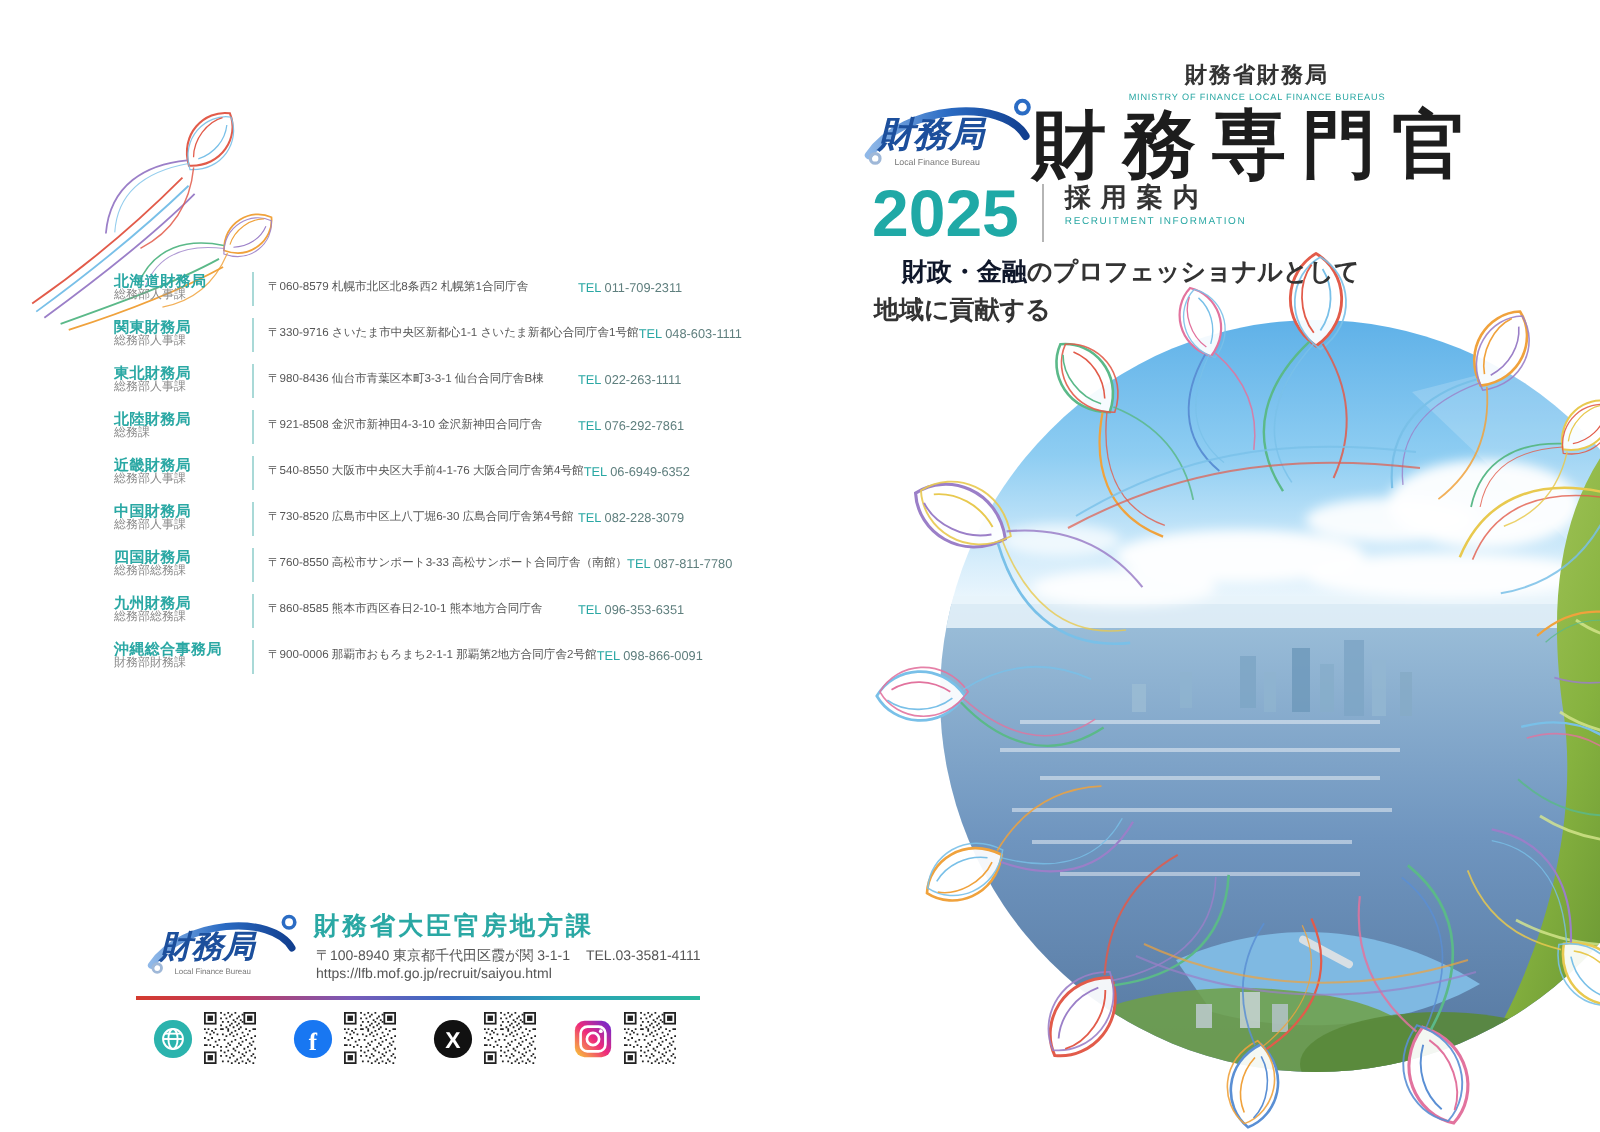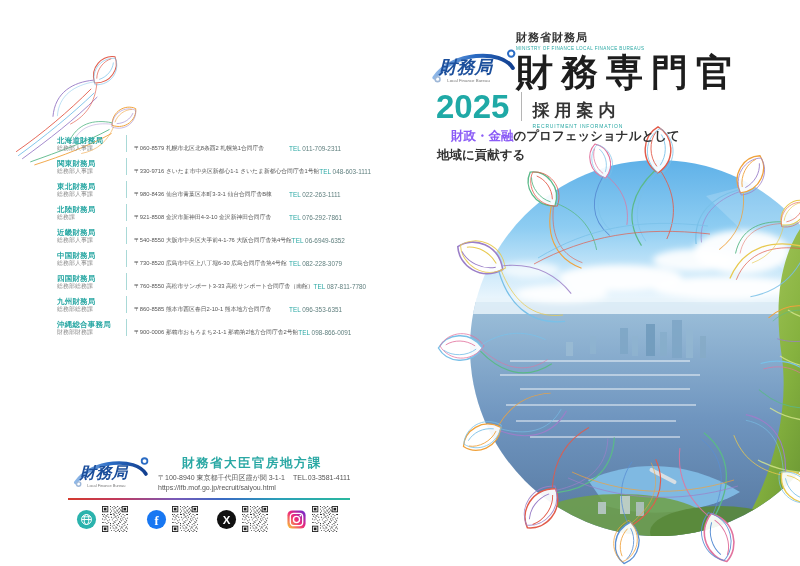--- a/index.html
+++ b/index.html
@@ -2,54 +2,54 @@
 <html><head>
 <meta charset="utf-8">
 <style>
   html,body{margin:0;padding:0;background:#fff;}
   #app{position:relative;width:800px;height:566px;background:#fff;overflow:hidden;
        font-family:"Liberation Sans","DejaVu Sans",sans-serif;color:#333;}
   
   .page-left{position:absolute;left:0;top:0;width:400px;height:566px;background:#fff;}
   .corner-tulip{position:absolute;left:10px;top:36px;width:132px;height:132px;}
   .bureau-list{position:absolute;left:57px;top:136px;width:296px;}
-  .brow{display:flex;align-items:flex-end;height:16px;margin-bottom:7px;}
+  .brow{display:flex;align-items:center;height:16px;margin-bottom:7px;}
   .bcol{width:64px;flex:none;}
   .bname{font-size:7.5px;font-weight:bold;color:#2aa8a4;line-height:1.2;letter-spacing:.2px;}
   .bdept{font-size:6px;color:#8a8a8a;line-height:1.2;}
   .vline{flex:none;width:0;height:17px;border-left:1px solid #a9d9d7;margin:0 7px 0 5px;}
   .baddr{flex:1;font-size:5.8px;color:#555;white-space:nowrap;line-height:1.2;}
   .btel{flex:none;width:64px;font-size:6.4px;color:#5f7f7e;white-space:nowrap;}
   .btel .tl{color:#2aa8a4;}
   
   .foot-logo{position:absolute;left:70px;top:450px;width:86px;height:48px;}
-  .foot-office{position:absolute;left:157px;top:455px;font-size:12.5px;font-weight:bold;color:#2aa8a4;letter-spacing:1.5px;margin-left:25px;}
+  .foot-office{position:absolute;left:157px;top:455px;font-size:12.5px;font-weight:bold;color:#2aa8a4;letter-spacing:1.5px;}
   .foot-addr{position:absolute;left:158px;top:473px;font-size:7px;color:#555;}
   .foot-addr .sp{margin-left:8px;}
   .foot-url{position:absolute;left:158px;top:484px;font-size:7px;color:#555;}
   .foot-grad{position:absolute;left:68px;top:498px;width:282px;height:2px;
     background:linear-gradient(90deg,#d43a2e,#c03a5e 18%,#7a5ab8 38%,#3a6bc4 55%,#2aa0b8 75%,#2ab89e 100%);}
   .socials{position:absolute;left:76px;top:506px;display:flex;gap:18px;align-items:center;}
   .soc{display:flex;align-items:center;gap:5px;}
   .sic{width:21px;height:21px;display:block;}
   .qr{width:26px;height:26px;display:block;background:#fff;}
   
   .page-right{position:absolute;left:400px;top:0;width:400px;height:566px;background:#fff;overflow:hidden;}
   .cover-logo{position:absolute;left:28px;top:42px;width:96px;height:52px;}
-  .masthead{position:absolute;left:116px;top:30px;}
+  .masthead{position:absolute;left:116px;top:30px;text-align:center;}
   .ministry{font-size:11px;font-weight:bold;color:#333;letter-spacing:1px;}
   .ministry-en{font-size:4.6px;color:#2aa8a4;letter-spacing:.4px;margin-top:1px;}
   .cover-title{font-size:37px;font-weight:900;color:#1d1d1d;letter-spacing:8px;line-height:1.05;margin-top:3px;white-space:nowrap;}
   .year-row{position:absolute;left:36px;top:90px;display:flex;align-items:flex-start;justify-content:flex-end;}
   .year{font-size:33px;font-weight:bold;color:#1fa9a6;line-height:1;}
   .ysep{width:1px;height:29px;background:#b5b5b5;margin:2px 10px 0 12px;}
-  .recruit{font-size:17px;font-weight:bold;color:#333;letter-spacing:5px;line-height:1.1;margin-top:12px;}
+  .recruit{font-size:13px;font-weight:bold;color:#333;letter-spacing:5px;line-height:1.1;margin-top:2px;}
   .recruit-en{font-size:5px;color:#2aa8a4;letter-spacing:.8px;margin-top:2px;}
   .taglines{position:absolute;left:37px;top:127px;font-size:12.5px;font-weight:bold;color:#333;line-height:1.5;}
-  .tag-hl{color:#8b5cf6;padding-left:14px;}
+  .tag-hl{color:#0f172a;padding-left:14px;}
   .photo{position:absolute;left:70px;top:160px;width:376px;height:376px;}
   .wreath{position:absolute;left:18px;top:108px;width:480px;height:480px;pointer-events:none;}
   .defs-svg{position:absolute;width:0;height:0;overflow:hidden;}
 </style>
 </head>
 <body>
 
 <div id="app">
 
   <svg class="defs-svg" aria-hidden="true">

